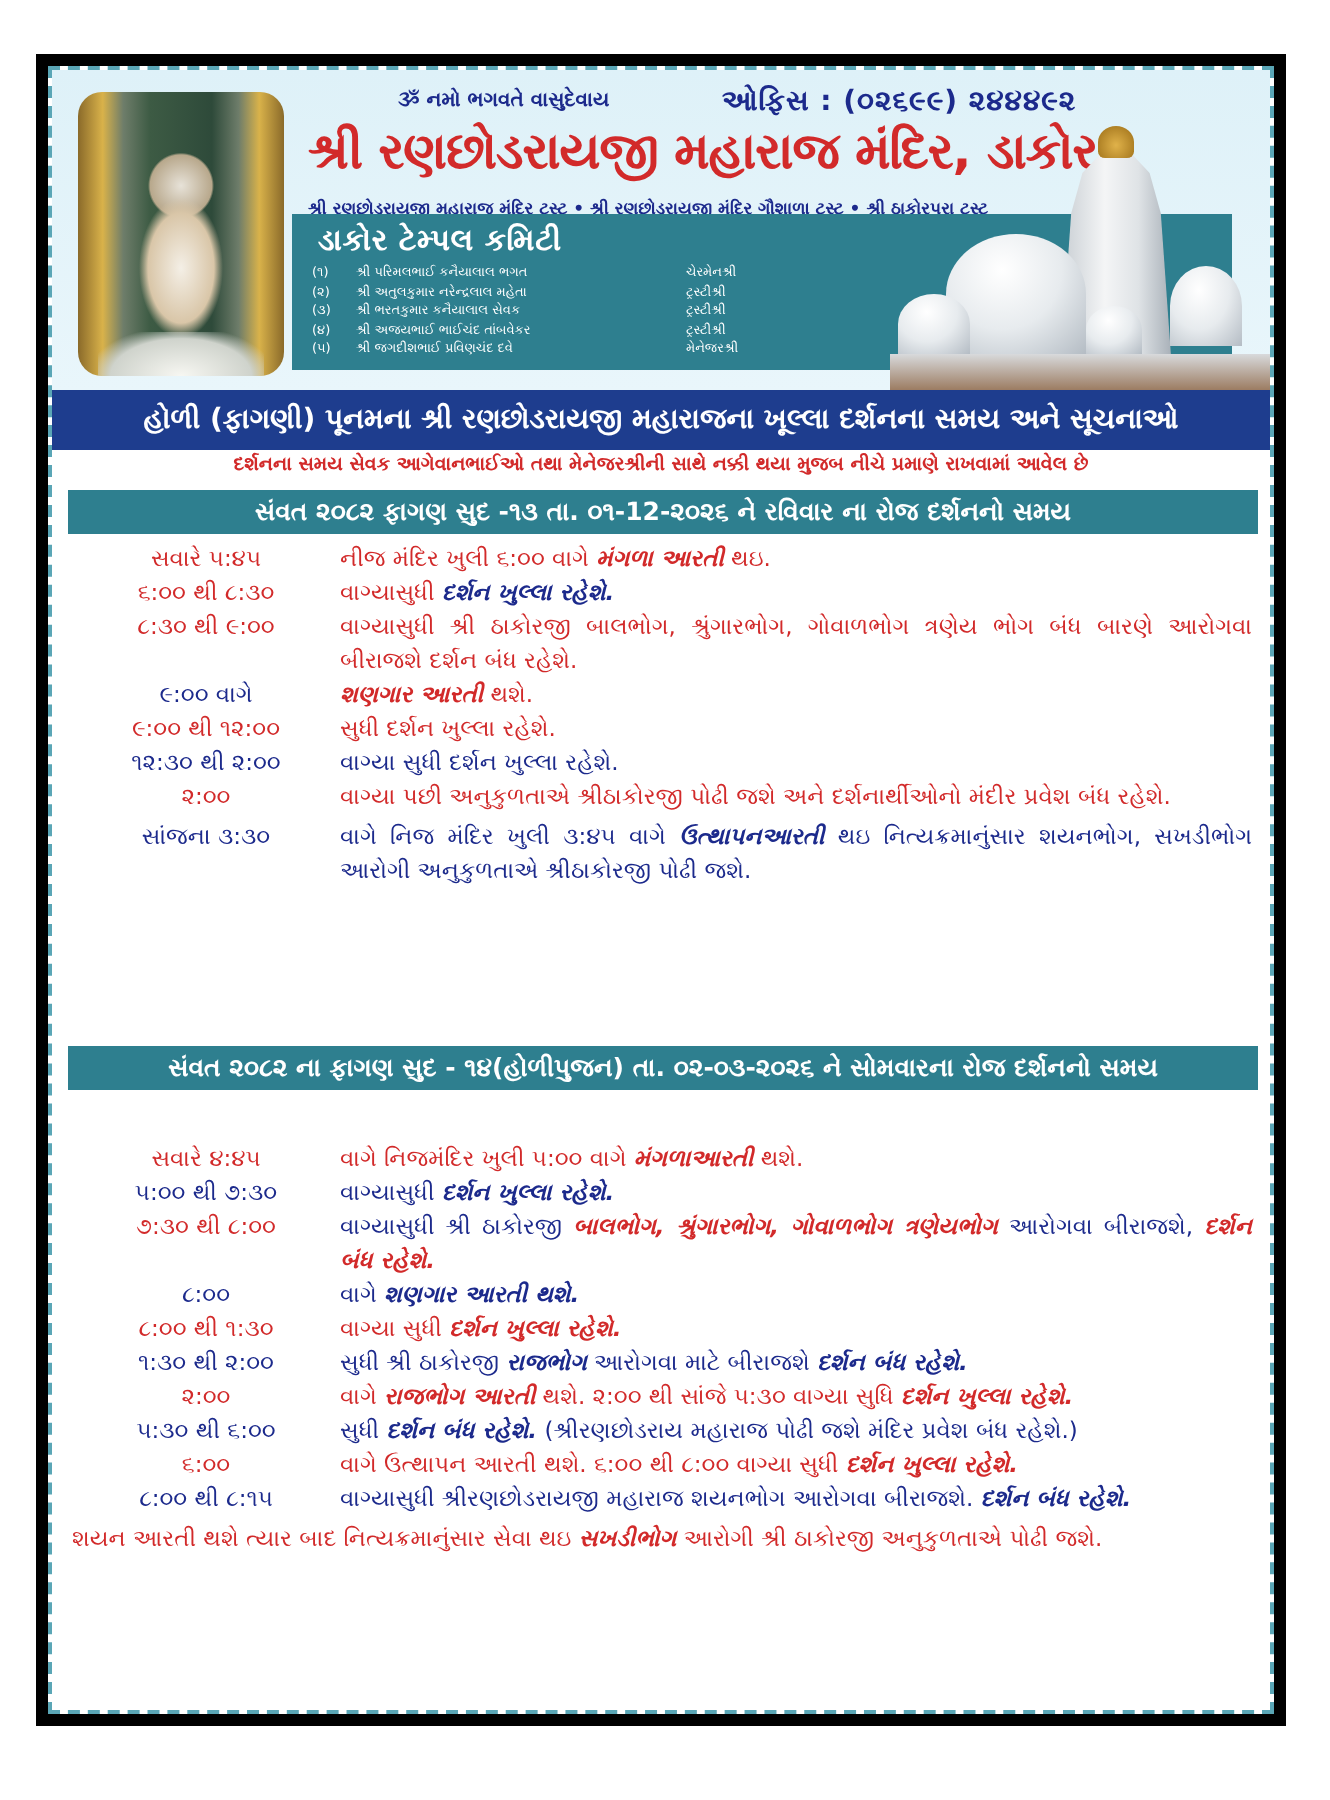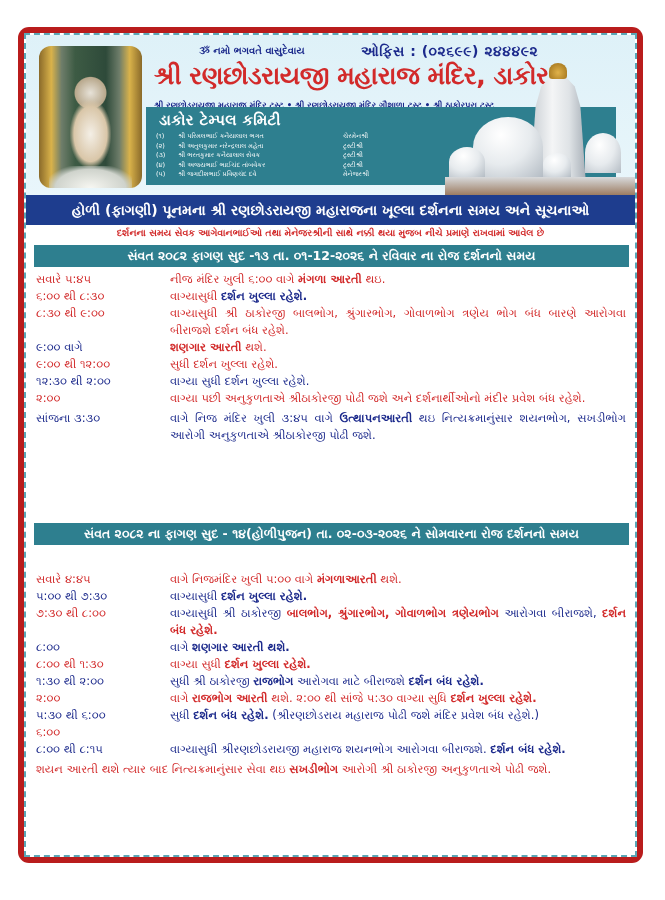--- a/index.html
+++ b/index.html
@@ -1,21 +1,21 @@
 <!DOCTYPE html>
 <html><head>
   <meta charset="utf-8">
   <style>
     * { box-sizing: border-box; margin: 0; padding: 0; }
     html, body { width: 665px; height: 900px; background: #ffffff; overflow: hidden; }
     body { font-family: "DejaVu Sans", sans-serif; position: relative; }
 
     .frame {
       position: absolute; left: 18px; top: 27px; width: 625px; height: 836px;
-      background: #b91c1c; padding: 6px; border-radius: 11px;
+      background: #000000; padding: 6px;
     }
     .inner {
       position: relative; width: 100%; height: 100%;
       background: #ffffff;
       border: 2px dashed #5aa6b6;
       overflow: hidden;
     }
 
     
     .header {
@@ -95,25 +95,25 @@
 
     .section-header {
       position: absolute; left: 8px; width: 595px; height: 22px;
       background: #2e7f8f; color: #ffffff; font-size: 12.5px; font-weight: bold;
       text-align: center; line-height: 22px; white-space: nowrap;
     }
 
     
     .schedule { position: absolute; left: 10px; width: 590px; }
     .row { display: flex; font-size: 11.5px; line-height: 17px; }
-    .row .time { width: 134px; flex-shrink: 0; white-space: nowrap; }
+    .row .time { width: 134px; flex-shrink: 0; white-space: nowrap; text-align: center; }
     .row .desc { flex: 1; }
     .red { color: #d22a2a; }
     .blue { color: #1c2a8c; }
-    .b { font-weight: bold; }
+    .b { font-weight: bold; font-style: italic; }
     .jus { text-align: justify; }
   </style>
 </head>
 <body>
 
 <div class="frame">
   <div class="inner">
 
     <div class="header">
       <div class="deity-photo"></div>
@@ -234,20 +234,21 @@
       <div class="row">
         <span class="time red">૨:૦૦</span>
         <span class="desc red"><span>વાગે </span><span class="b">રાજભોગ આરતી</span><span> થશે. ૨:૦૦ થી સાંજે ૫:૩૦ વાગ્યા સુધિ </span><span class="b">દર્શન ખુલ્લા રહેશે.</span></span>
       </div>
       <div class="row">
         <span class="time blue">૫:૩૦ થી ૬:૦૦</span>
         <span class="desc blue"><span>સુધી </span><span class="b">દર્શન બંધ રહેશે.</span><span> (શ્રીરણછોડરાય મહારાજ પોઢી જશે મંદિર પ્રવેશ બંધ રહેશે.)</span></span>
       </div>
       <div class="row">
         <span class="time red">૬:૦૦</span>
+        <span class="desc red"><span>વાગે ઉત્થાપન આરતી થશે.   ૬:૦૦ થી ૮:૦૦ વાગ્યા સુધી </span><span class="b">દર્શન ખુલ્લા રહેશે.</span></span>
       </div>
       <div class="row">
         <span class="time blue">૮:૦૦ થી ૮:૧૫</span>
         <span class="desc blue jus"><span>વાગ્યાસુધી શ્રીરણછોડરાયજી મહારાજ શયનભોગ આરોગવા બીરાજશે. </span><span class="b">દર્શન બંધ રહેશે.</span></span>
       </div>
       <div class="row" style="margin-top:3px;">
         <span class="desc red jus"><span>શયન આરતી થશે ત્યાર બાદ નિત્યક્રમાનુંસાર સેવા થઇ </span><span class="b">સખડીભોગ</span><span> આરોગી શ્રી ઠાકોરજી અનુકુળતાએ પોઢી જશે.</span></span>
       </div>
     </div>
 

